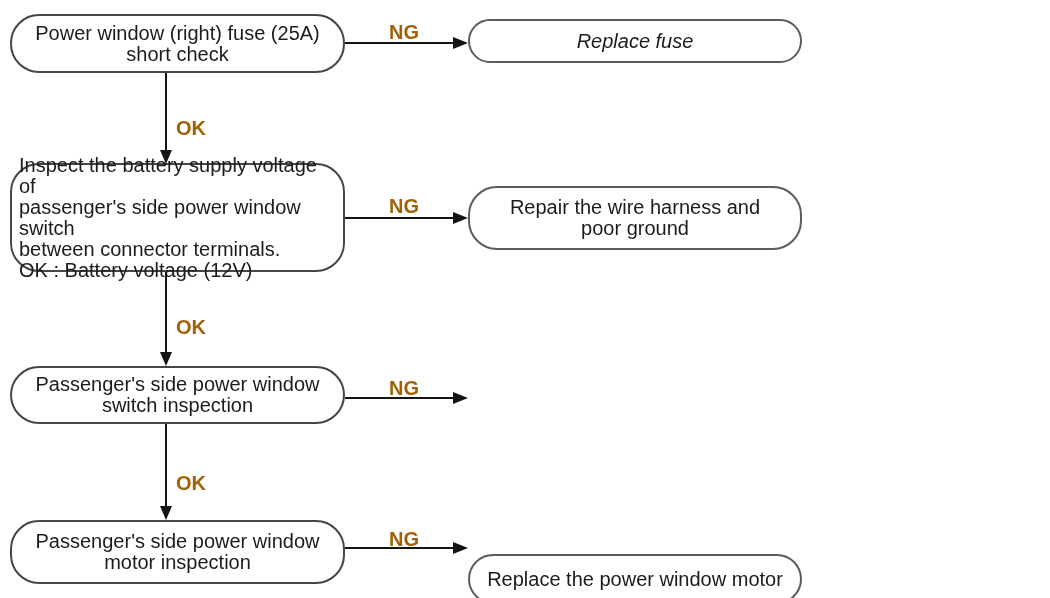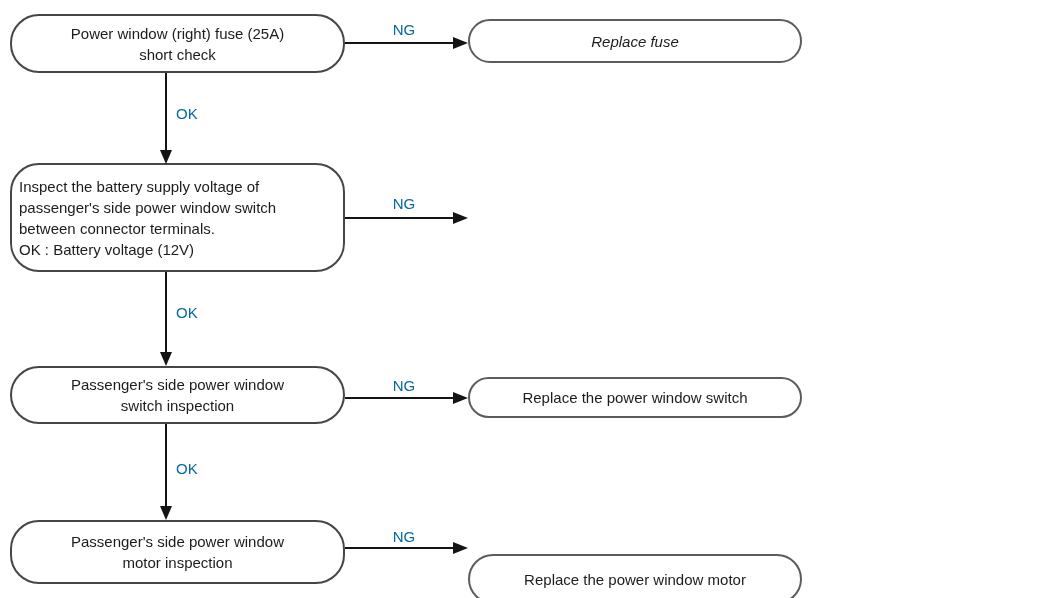--- a/index.html
+++ b/index.html
@@ -14,21 +14,21 @@
     height: 598px;
     background: #ffffff;
     overflow: hidden;
   }
   .box {
     position: absolute;
     background: #ffffff;
     display: flex;
     align-items: center;
     justify-content: center;
-    font-size: 15px;
+    font-size: 20px;
     line-height: 21px;
     text-align: center;
     white-space: pre-line;
     border-radius: 29px;
   }
   .box-left  { left: 10px;  width: 335px; border: 2px solid #464646; }
   .box-right { left: 468px; width: 334px; border: 2px solid #5c5c5c; }
 
   .b1 { top: 14px;  height: 59px; }
   .b2 { top: 163px; height: 109px; justify-content: flex-start; text-align: left; padding-left: 7px; padding-right: 8px; }
@@ -64,26 +64,26 @@
   .tri-down {
     position: absolute;
     left: 160px;
     width: 0; height: 0;
     border-left: 6px solid transparent;
     border-right: 6px solid transparent;
     border-top: 14px solid #141414;
   }
   .edge-label {
     position: absolute;
-    font-size: 15px;
-    font-weight: normal;
-    color: #0369a1;
+    font-size: 20px;
+    font-weight: bold;
+    color: #a16207;
   }
   .ng-label { left: 383px; width: 42px; text-align: center; }
-  .ok-label { left: 176px; }
+  .ok-label { left: 176px; margin-top: 12px; }
 
   .ng1 { top: 21px; }
   .ng2 { top: 195px; }
   .ng3 { top: 377px; }
   .ng4 { top: 528px; }
 
   .ok1 { top: 105px; }
   .ok2 { top: 304px; }
   .ok3 { top: 460px; }
 
@@ -106,21 +106,22 @@
   <div class="box box-left b2">Inspect the battery supply voltage of
 passenger's side power window switch
 between connector terminals.
 OK : Battery voltage (12V)</div>
   <div class="box box-left b3">Passenger's side power window
 switch inspection</div>
   <div class="box box-left b4">Passenger's side power window
 motor inspection</div>
 
   <div class="box box-right r1">Replace fuse</div>
-  <div class="box box-right r3">Replace the power window switch</div>
+  <div class="box box-right r2">Repair the wire harness and
+poor ground</div>
   <div class="box box-right r4">Replace the power window motor</div>
 
   <div class="hline a1-line"></div>
   <div class="tri-right a1-tri"></div>
   <div class="hline a2-line"></div>
   <div class="tri-right a2-tri"></div>
   <div class="hline a3-line"></div>
   <div class="tri-right a3-tri"></div>
   <div class="hline a4-line"></div>
   <div class="tri-right a4-tri"></div>

